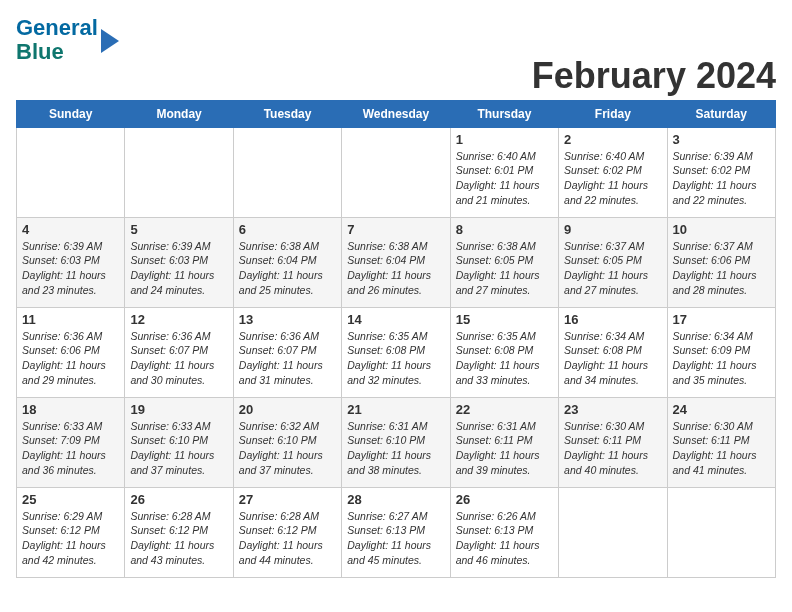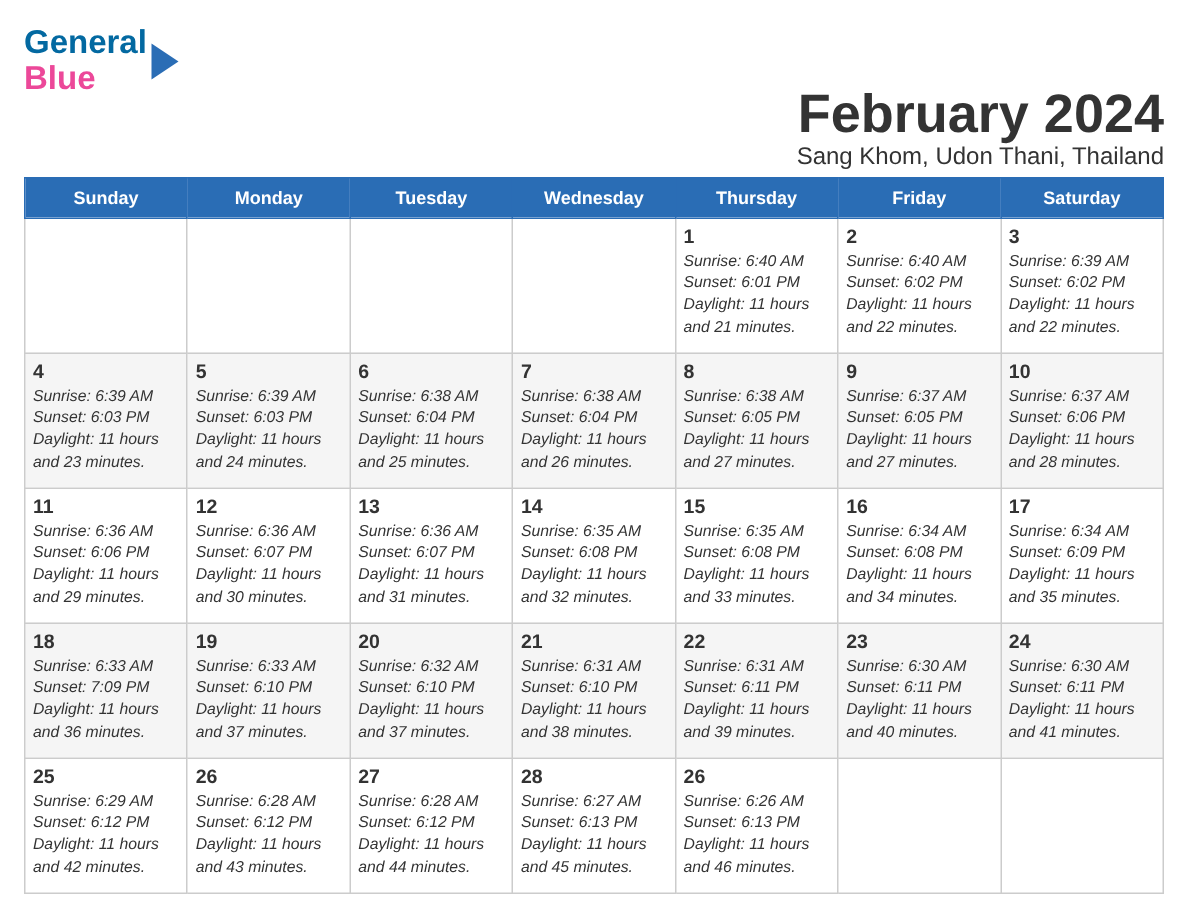--- a/index.html
+++ b/index.html
@@ -20,21 +20,21 @@
       display: flex;
       align-items: center;
       gap: 0;
     }
     .logo-text {
       font-size: 22px;
       font-weight: bold;
       line-height: 1.1;
     }
     .logo-general { color: #0369a1; }
-    .logo-blue { color: #ec4899; }
+    .logo-blue { color: #0f766e; }
     .logo-arrow {
       width: 0; height: 0;
       border-top: 12px solid transparent;
       border-bottom: 12px solid transparent;
       border-left: 18px solid #2a6db5;
       margin-left: 3px;
       margin-top: 2px;
     }
     .title-area {
       text-align: right;
@@ -105,21 +105,20 @@
         <span class="logo-general">General</span>
       </div>
       <div class="logo-text">
         <span class="logo-blue">Blue</span>
       </div>
     </div>
     <div class="logo-arrow"></div>
   </div>
   <div class="title-area">
     <h1>February 2024</h1>
-    <h2>Sang Khom, Udon Thani, Thailand</h2>
   </div>
 </div>
 
 <table>
   <thead>
     <tr>
     <th>Sunday</th>
         <th>Monday</th>
         <th>Tuesday</th>
         <th>Wednesday</th>

